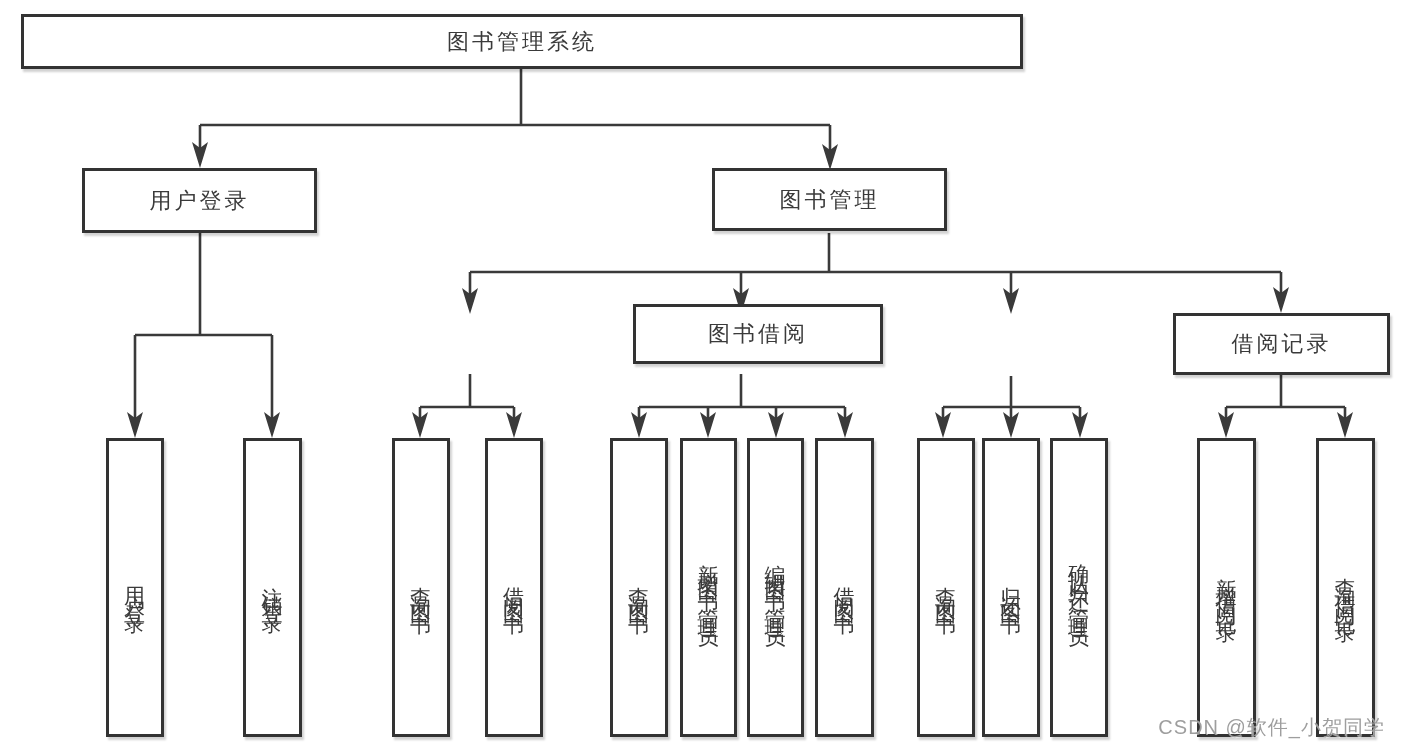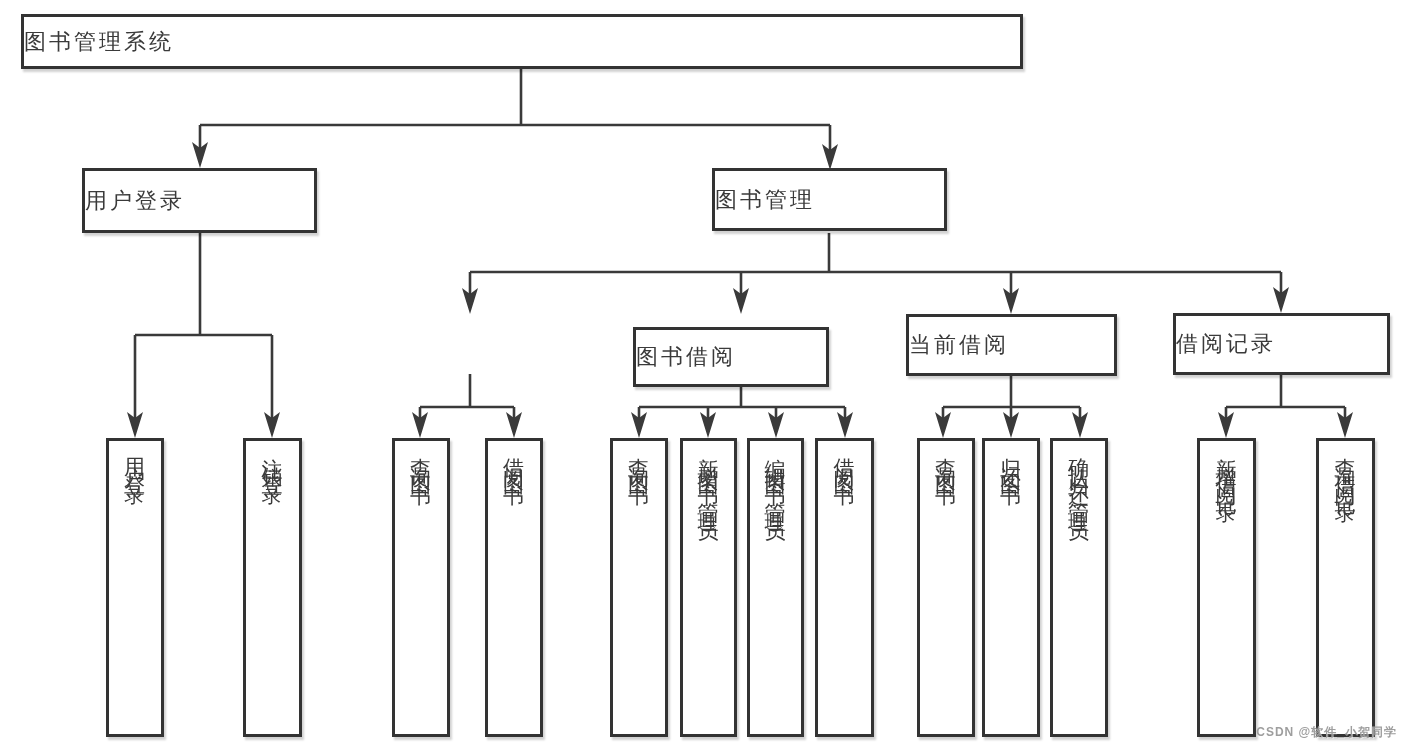--- a/index.html
+++ b/index.html
@@ -19,44 +19,43 @@
   }
   #wires{position:absolute;left:0;top:0;width:1405px;height:747px;}
   .conn{stroke:var(--line);stroke-width:2.6;fill:none;}
   .arrow{fill:var(--line);stroke:none;}
   .box{
     position:absolute;
     box-sizing:border-box;
     background:#fff;
     border:3px solid var(--border);
     box-shadow:2px 3px 2px rgba(0,0,0,0.18);
-    display:flex;align-items:center;justify-content:flex-start;
+    display:flex;align-items:center;justify-content:center;
     color:var(--text);
   }
   .hlabel{
     font-size:22px;letter-spacing:3px;line-height:1;white-space:nowrap;
   }
   .vbox{
     writing-mode:vertical-rl;
     text-orientation:mixed;
   }
   .vlabel{
     font-size:21px;letter-spacing:9px;line-height:1;
     writing-mode:vertical-rl;text-orientation:mixed;
   }
   #watermark{
     position:absolute;
-    right:8px;bottom:6px;
+    right:20px;bottom:6px;
     z-index:10;
-    font-size:12px;
+    font-size:20px;
     color:var(--wm);
     letter-spacing:1px;
     white-space:nowrap;
     text-shadow:1px 1px 0 rgba(255,255,255,0.5);
-    font-weight:bold;
   }
 </style>
 </head>
 <body>
 
 <div id="stage">
 
   <svg id="wires" viewBox="0 0 1405 747" xmlns="http://www.w3.org/2000/svg">
 
     <g>
@@ -137,25 +136,22 @@
     <span class="hlabel">图书管理系统</span>
   </div>
 
   <div class="box" style="left:82px;top:168px;width:235px;height:65px">
     <span class="hlabel">用户登录</span>
   </div>
   <div class="box" style="left:712px;top:168px;width:235px;height:63px">
     <span class="hlabel">图书管理</span>
   </div>
 
-  <div class="box" style="left:633px;top:327px;width:196px;height:60px">
+  <div class="box" style="left:633px;top:304px;width:250px;height:60px">
     <span class="hlabel">图书借阅</span>
-  </div>
-  <div class="box" style="left:906px;top:314px;width:211px;height:62px">
-    <span class="hlabel">当前借阅</span>
   </div>
   <div class="box" style="left:1173px;top:313px;width:217px;height:62px">
     <span class="hlabel">借阅记录</span>
   </div>
 
   <div class="box vbox" style="left:106px;top:438px;width:58px;height:299px">
     <span class="vlabel">用户登录</span>
   </div>
   <div class="box vbox" style="left:243px;top:438px;width:59px;height:299px">
     <span class="vlabel">注销登录</span>

